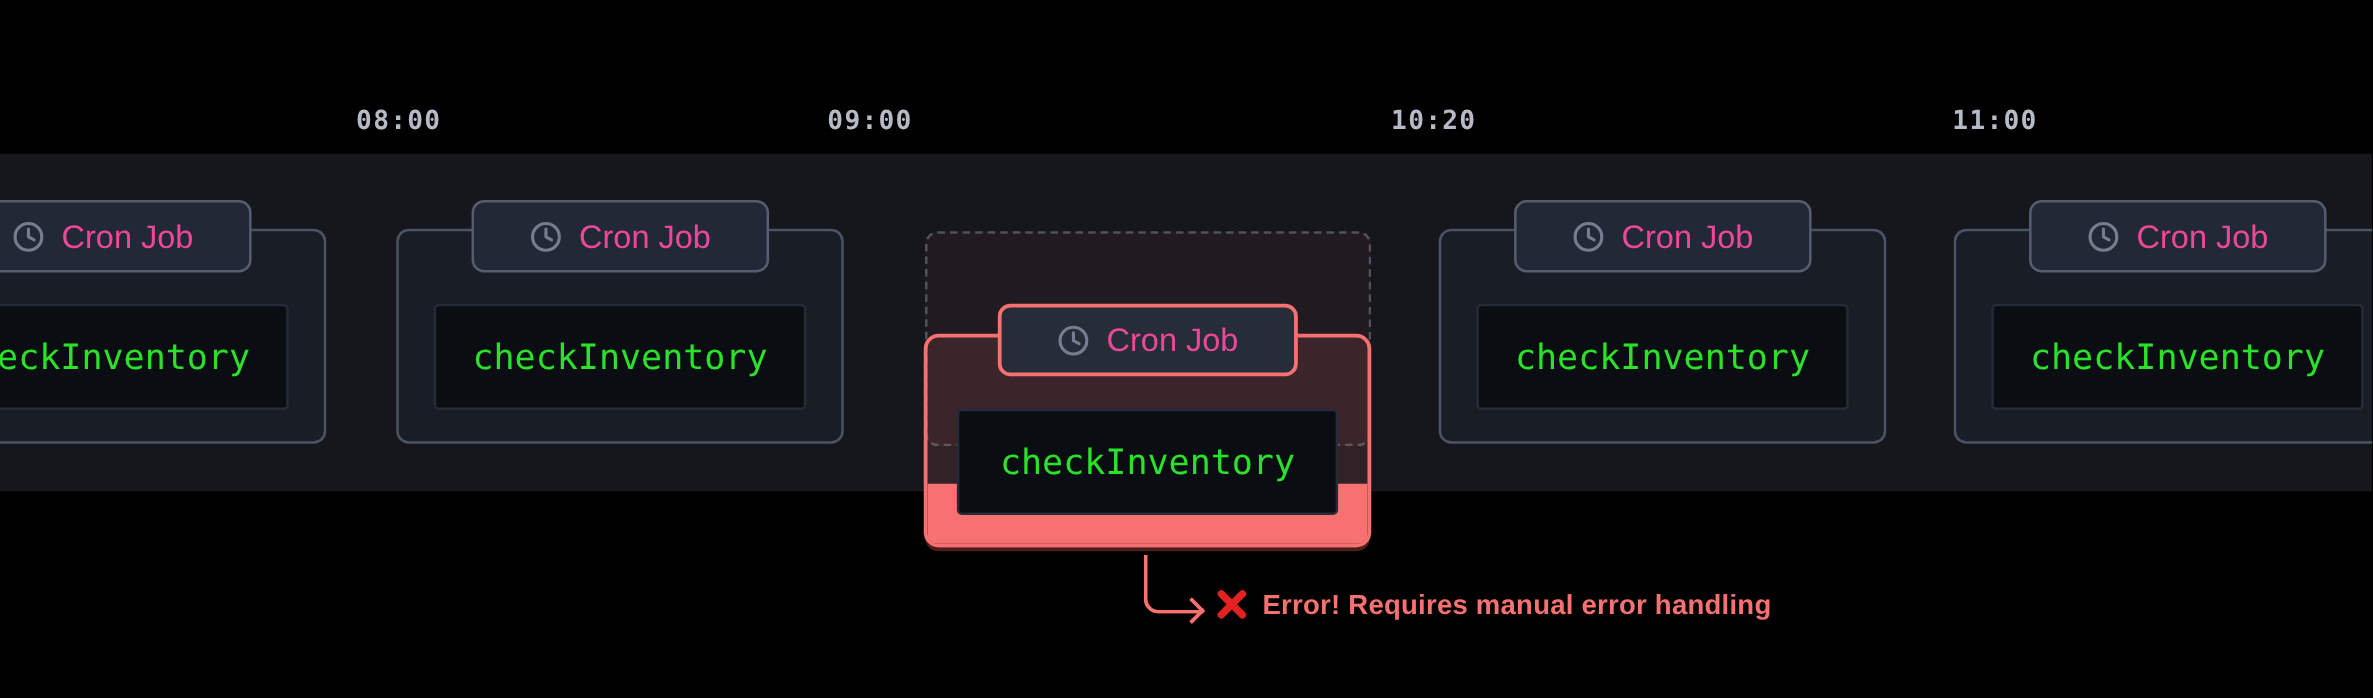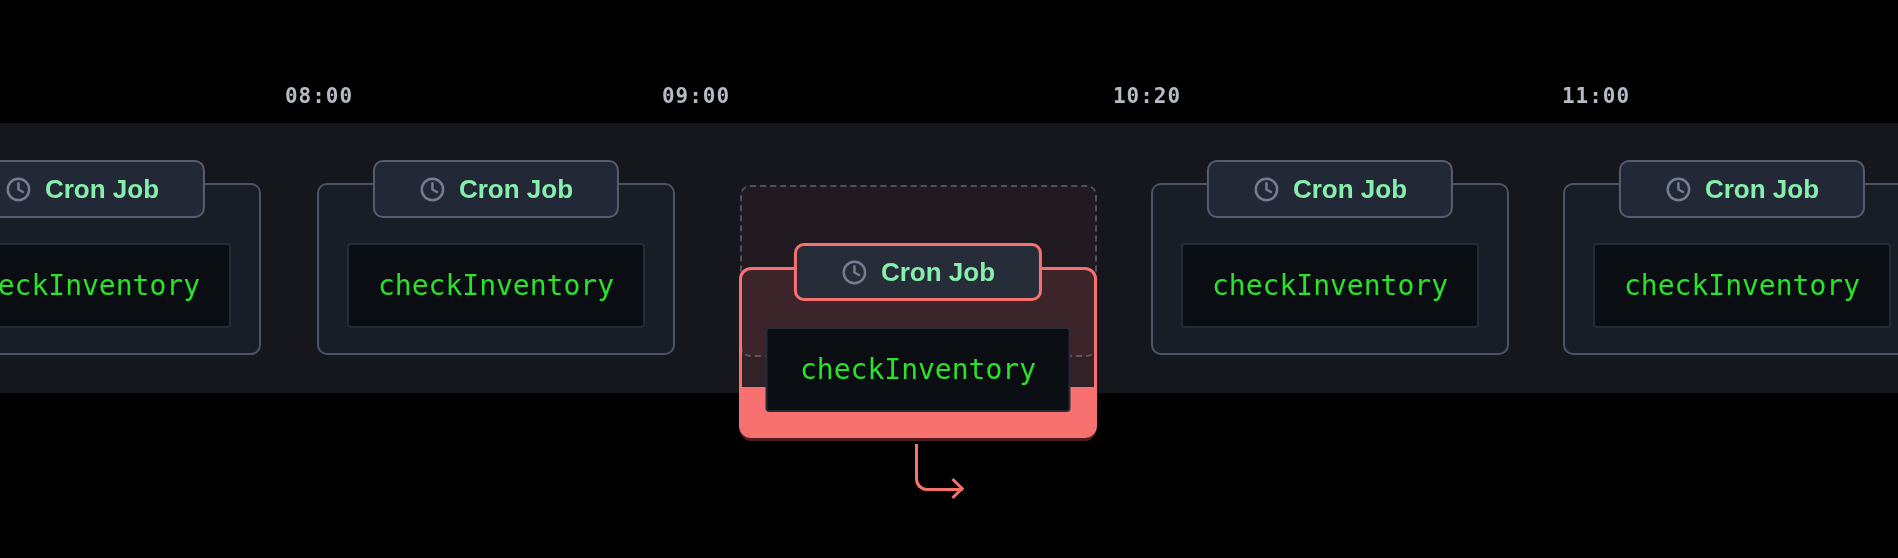--- a/index.html
+++ b/index.html
@@ -17,21 +17,21 @@
   .card-body{
     position:absolute;left:0;top:23px;width:358px;height:172px;box-sizing:border-box;
     background:#191d26;border:2px solid #4c5365;border-radius:10px;
   }
   .badge{
     position:absolute;left:50%;top:0;transform:translateX(-50%);
     height:58px;box-sizing:border-box;padding:0 44px;
     background:#232836;border:2px solid #565d6e;border-radius:10px;
     display:flex;align-items:center;gap:13px;white-space:nowrap;
   }
-  .badge-label{font-size:26px;color:#86efac;font-weight:bold;}
+  .badge-label{font-size:26px;color:#ec4899;}
   .clock-icon{width:27px;height:27px;flex:0 0 auto;}
   .code-box{
     position:absolute;left:50%;top:83px;transform:translateX(-50%);
     width:298px;height:85px;box-sizing:border-box;
     background:#0a0d12;border:2px solid #262b38;border-radius:4px;
     display:flex;align-items:center;justify-content:center;
   }
   .job-name{
     font-family:"DejaVu Sans Mono",monospace;font-size:28px;color:#2be22b;white-space:nowrap;
   }
@@ -153,14 +153,21 @@
       <span class="badge-label">Cron Job</span>
     </div>
     <div class="code-box">
       <span class="job-name">checkInventory</span>
     </div>
   </div>
 
   <div class="elbow"></div>
   <div class="chevron"></div>
 
+  <div class="error-row">
+    <svg class="cross-icon" viewBox="0 0 24 24" fill="none" stroke="#e32121" stroke-width="5.2" stroke-linecap="round">
+        <path d="M4.5 4.5 L19.5 19.5"></path>
+        <path d="M19.5 4.5 L4.5 19.5"></path>
+      </svg>
+    <span class="error-message">Error! Requires manual error handling</span>
+  </div>
 
 </div>
 
 </body></html>

